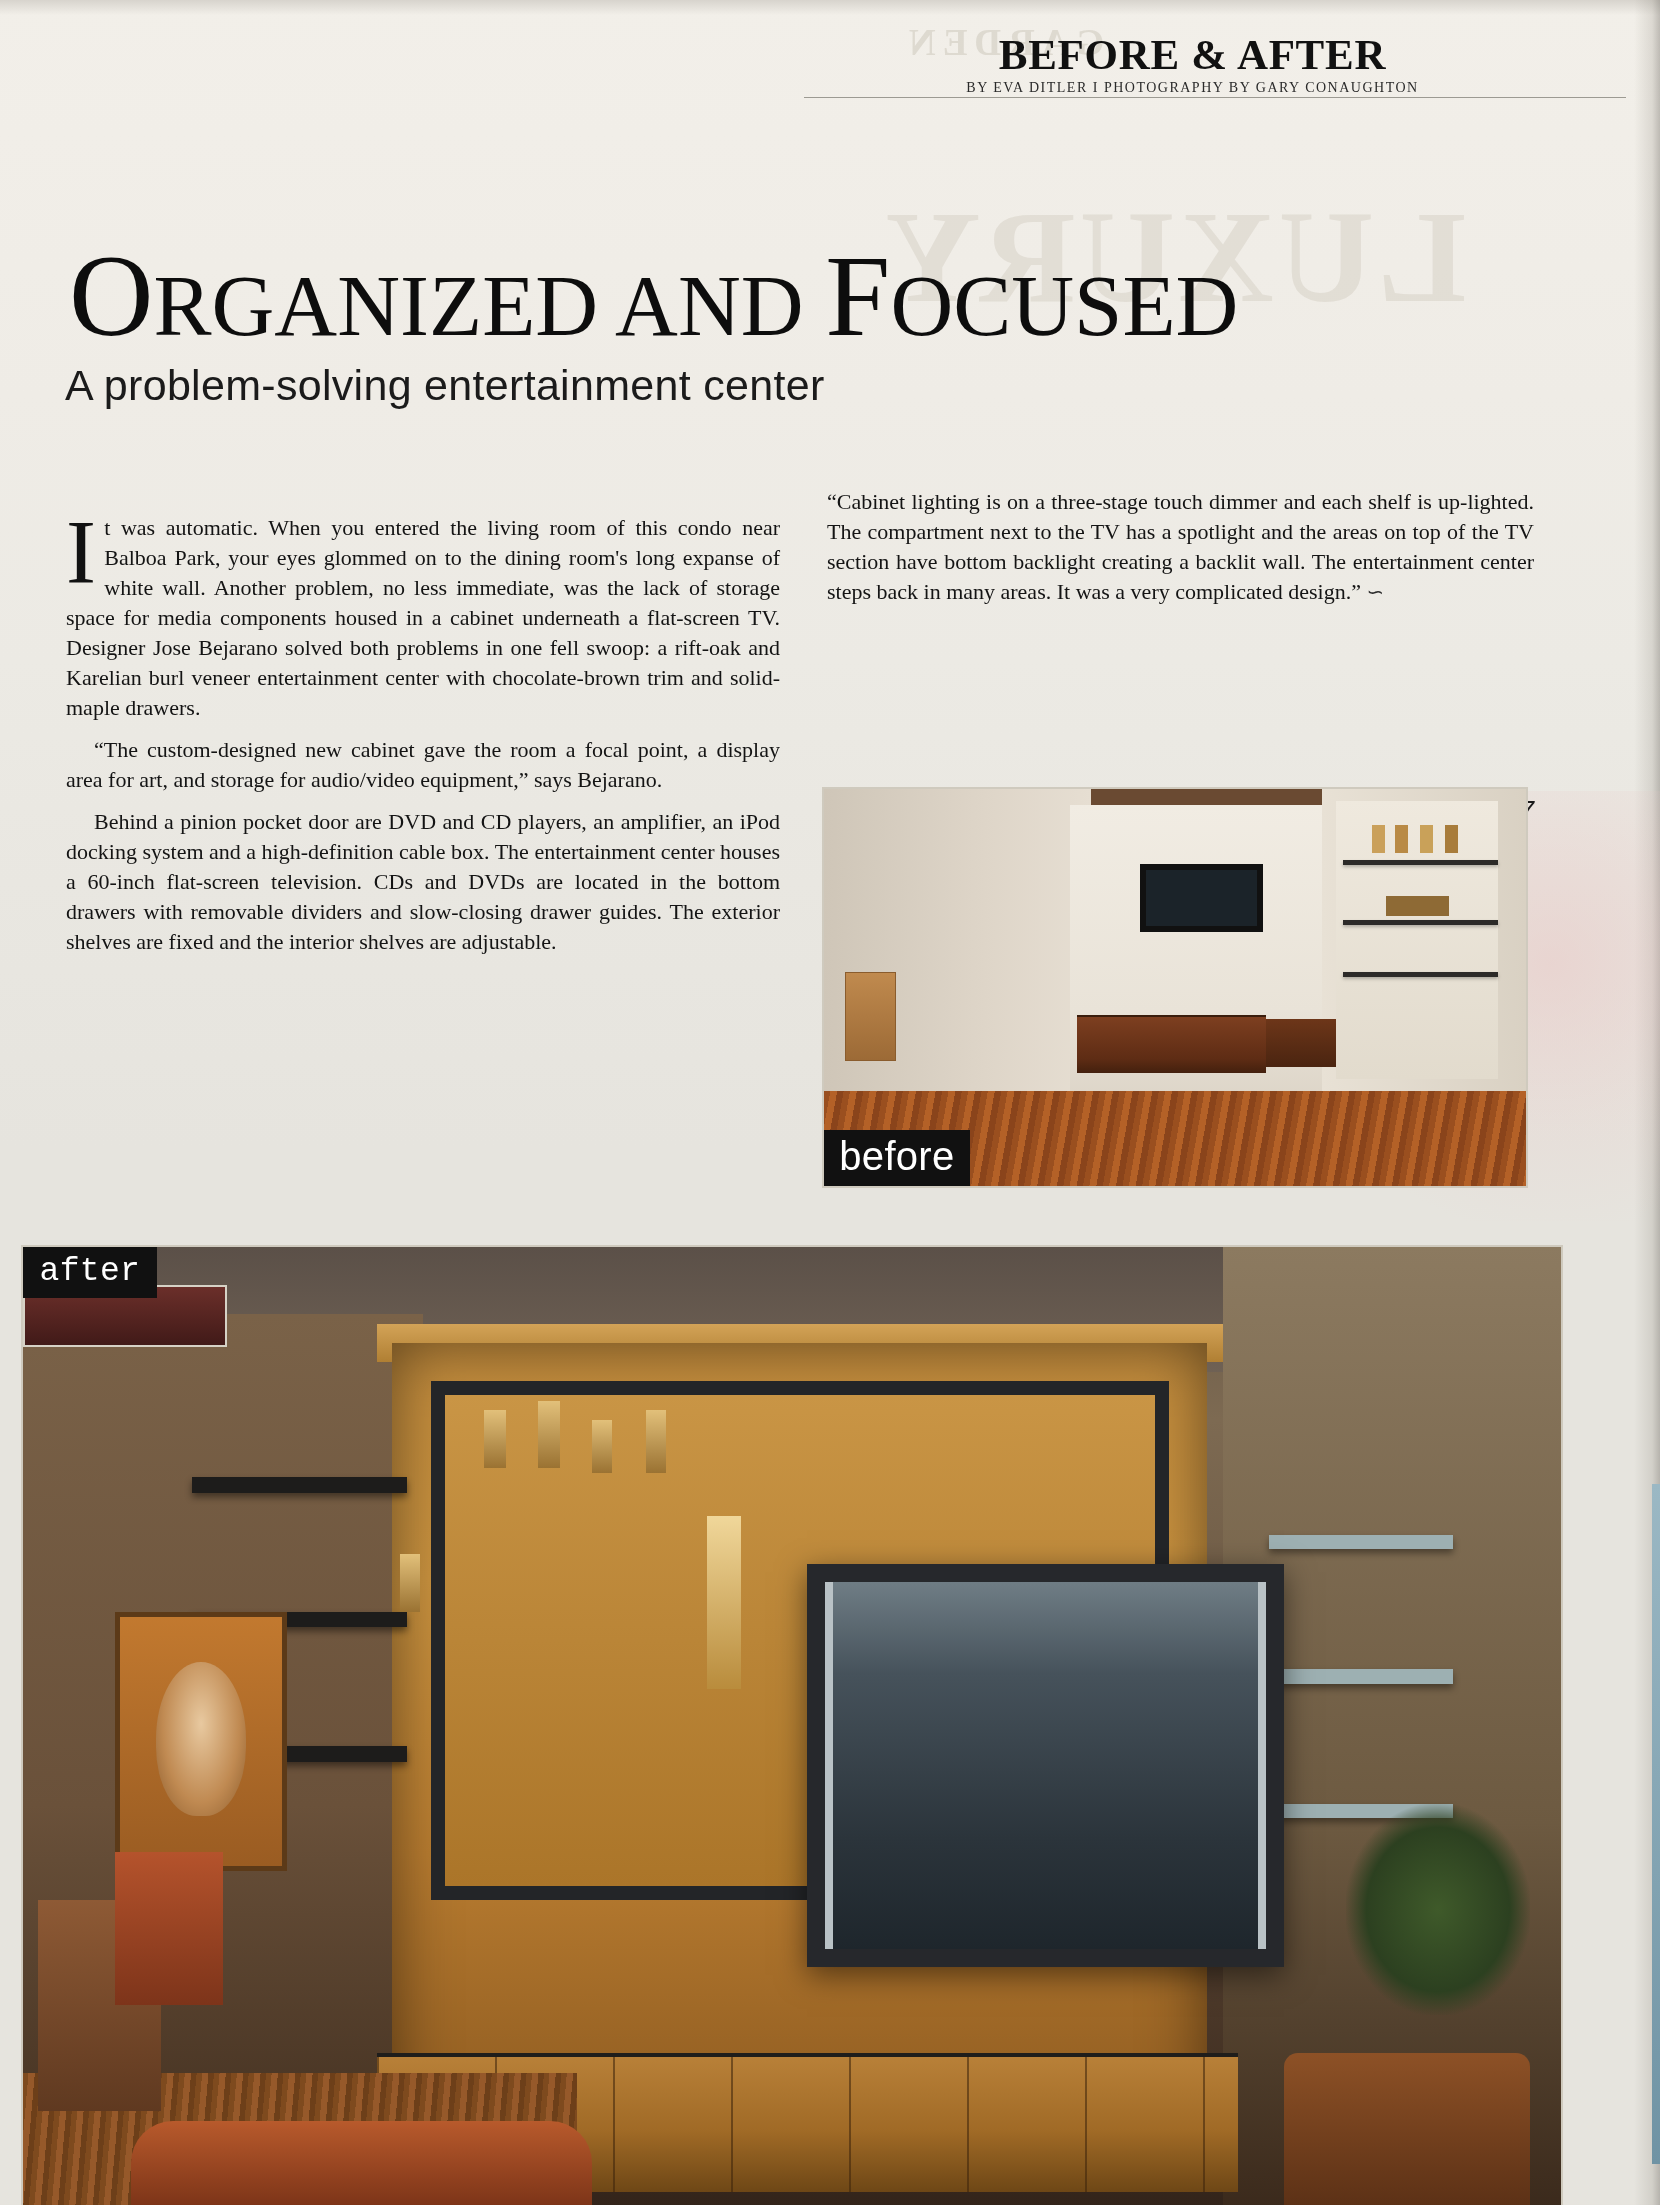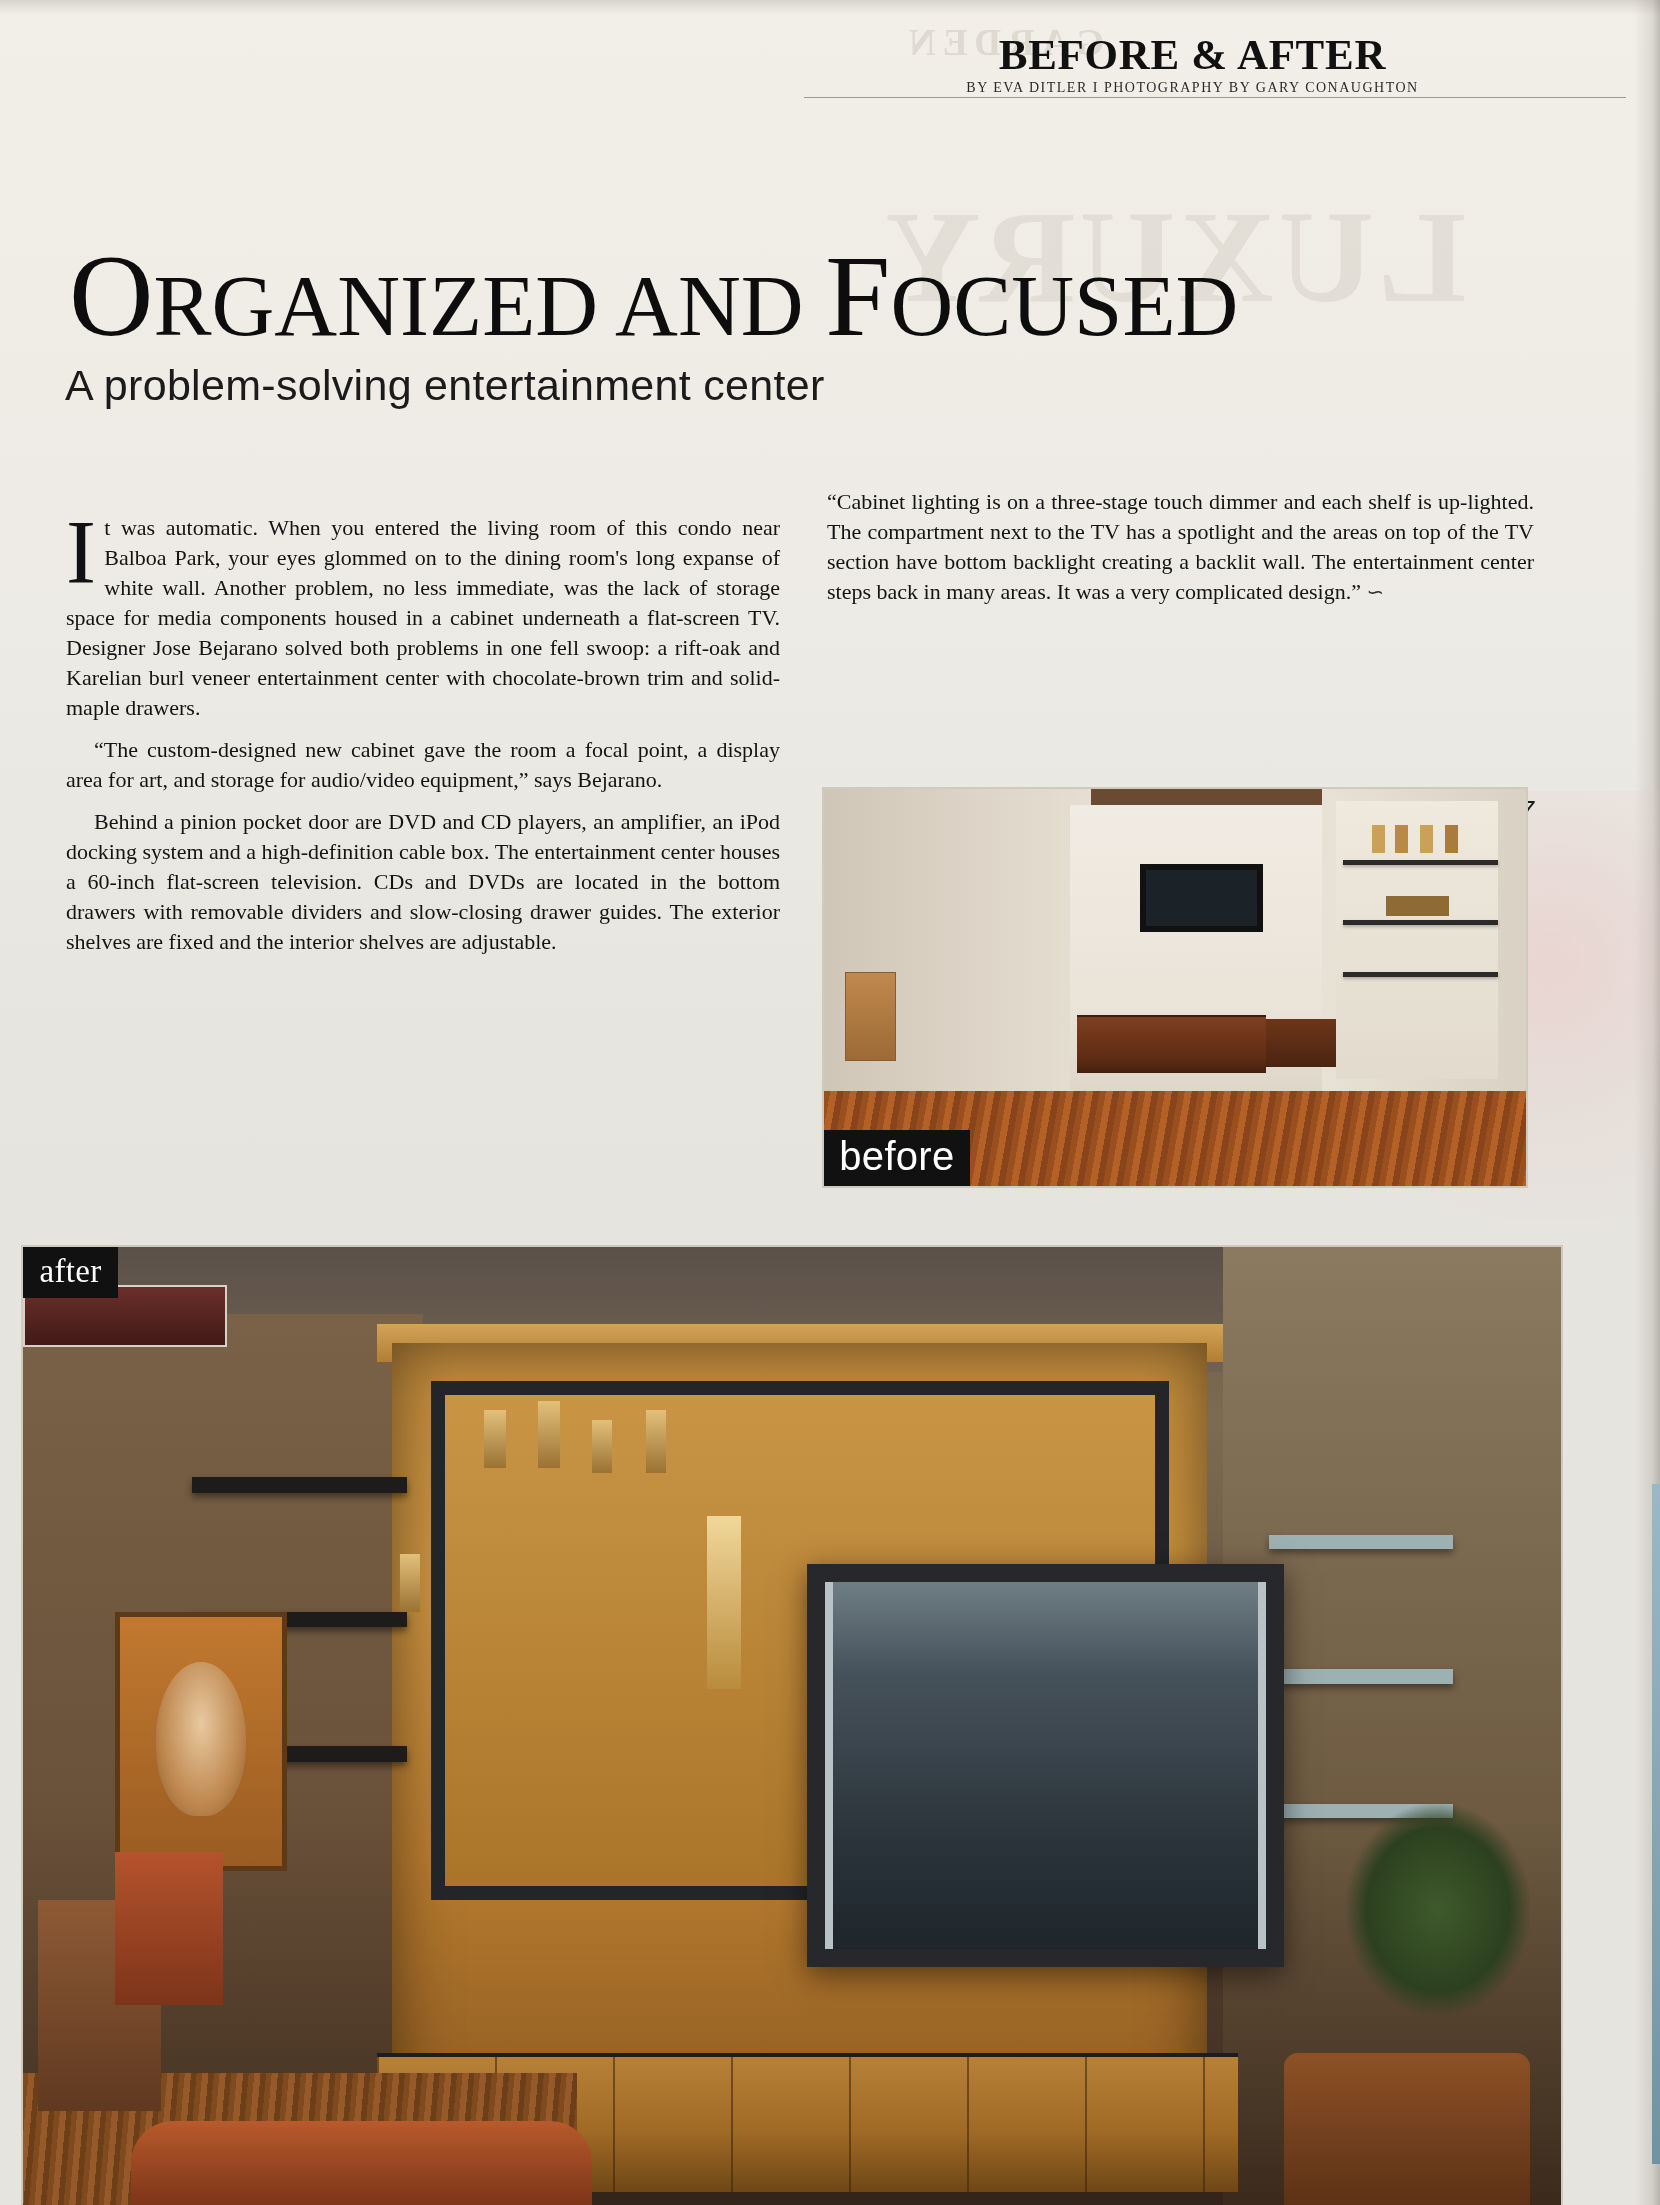--- a/index.html
+++ b/index.html
@@ -340,21 +340,21 @@
   .pa-obj {
     position:absolute; background: linear-gradient(to bottom,#e2c07a,#9a7232);
   }
 
   .label-after {
     position: absolute;
     left: 0px;
     top: 0px;
     background: #111;
     color: #fff;
-    font-family: Liberation Serif, serif;
+    font-family: Liberation Mono, monospace;
     font-size: 33px;
     padding: 5.5px 16.6px 8.3px 16.6px;
     letter-spacing: 0.3px;
   }
 
   .right-strip {
     position:absolute; right:0; top:1484px; width:8.3px; height:680px;
     background: linear-gradient(to bottom,#9bb8c4,#6f93a4);
   }
 </style>

